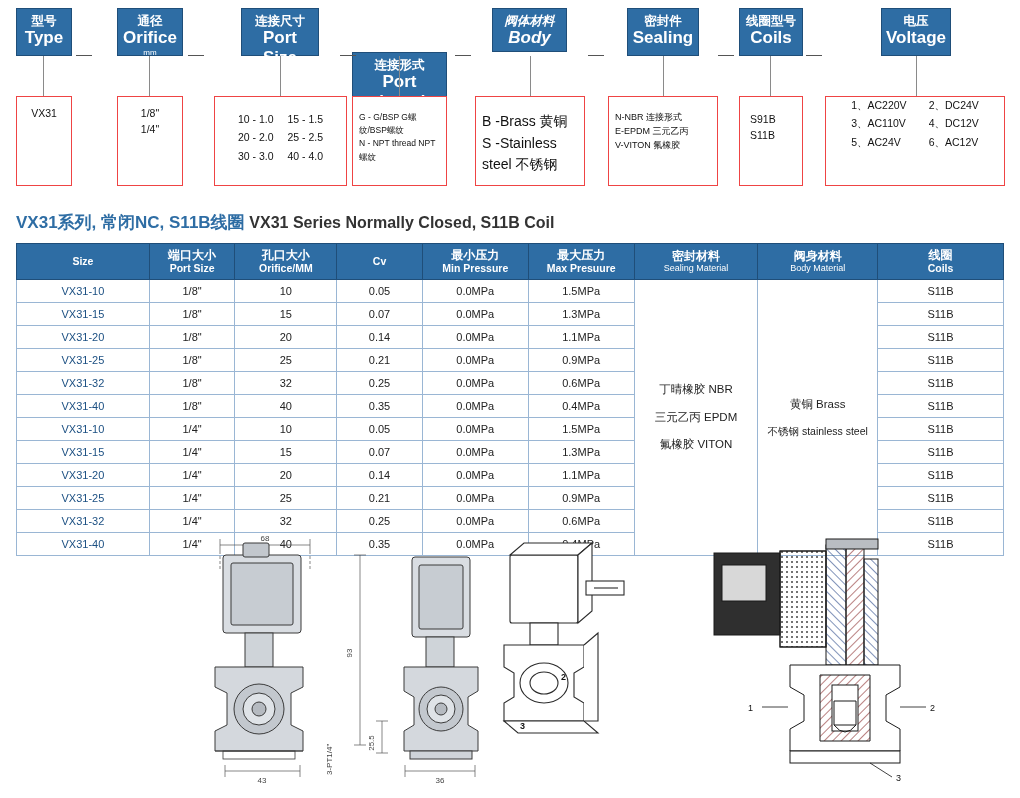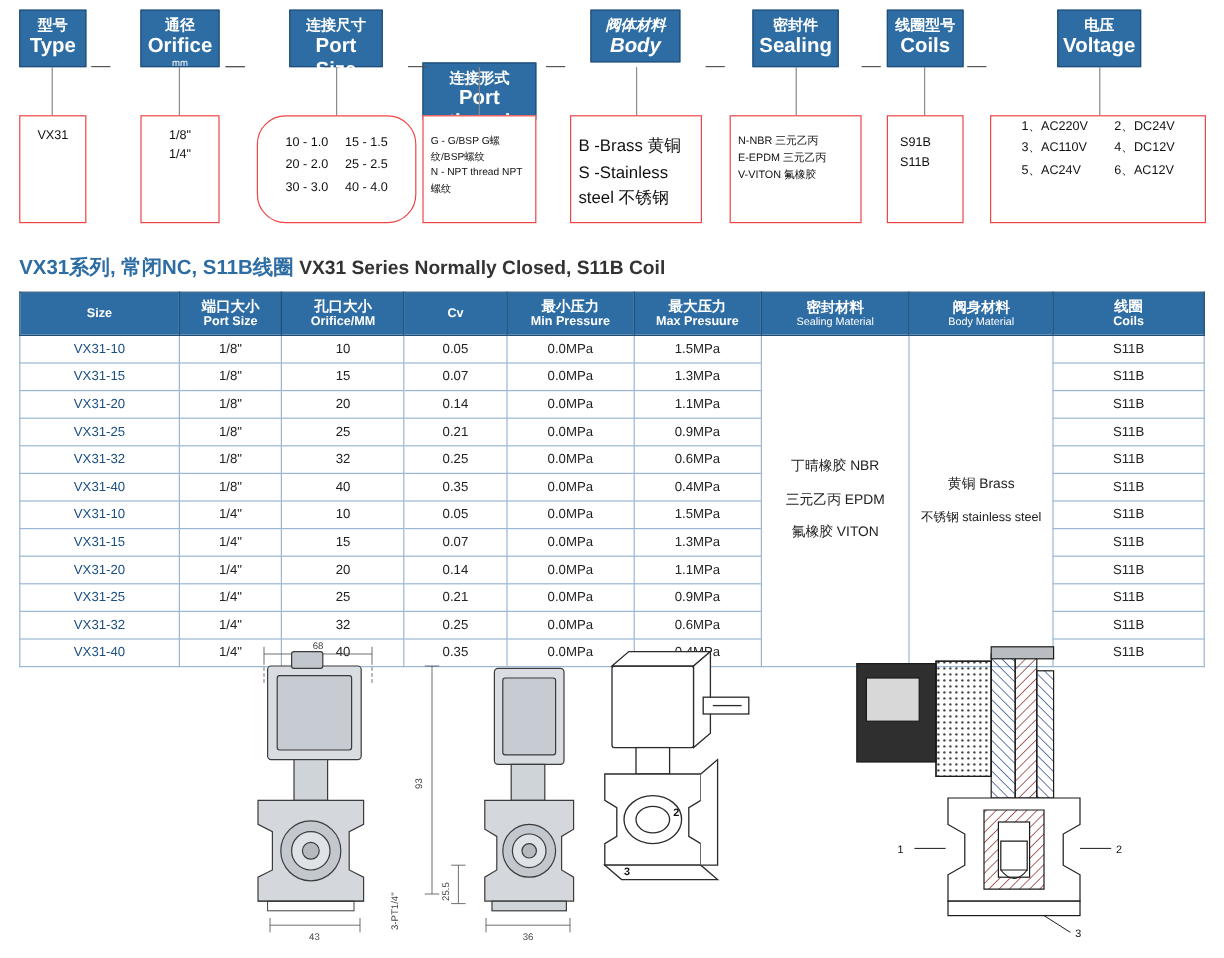--- a/index.html
+++ b/index.html
@@ -129,21 +129,21 @@
     </div>
   </div>
   <div class="dash" style="left:188px;top:47px;"></div>
 
   <div class="code-col" style="left:214px;width:133px;">
     <div class="code-head" style="height:48px;width:78px;margin-left:27px;">
       <span class="cn">连接尺寸</span>
       <span class="en">Port Size</span>
     </div>
     <div class="stem" style="left:66px;top:48px;height:40px;"></div>
-    <div class="code-body" style="position:absolute;top:88px;left:0;width:133px;height:90px;padding-top:14px;border-radius:24px;">
+    <div class="code-body" style="position:absolute;top:88px;left:0;width:133px;height:90px;padding-top:14px;">
       <div class="grid2">
         <span>10 - 1.0</span>
         <span>15 - 1.5</span>
         <span>20 - 2.0</span>
         <span>25 - 2.5</span>
         <span>30 - 3.0</span>
         <span>40 - 4.0</span>
       </div>
     </div>
   </div>
@@ -173,21 +173,21 @@
     </div>
   </div>
 
   <div class="code-col" style="left:608px;width:110px;">
     <div class="code-head" style="height:48px;width:72px;margin-left:19px;">
       <span class="cn">密封件</span>
       <span class="en">Sealing</span>
     </div>
     <div class="stem" style="left:55px;top:48px;height:40px;"></div>
     <div class="code-body" style="position:absolute;top:88px;left:0;width:110px;height:90px;padding-top:14px;font-size:9px;">
-      <div>N-NBR 三元乙丙</div>
+      <div>N-NBR 连接形式</div>
       <div>E-EPDM 三元乙丙</div>
       <div>V-VITON 氟橡胶</div>
     </div>
   </div>
 
   <div class="code-col" style="left:739px;width:64px;">
     <div class="code-head" style="height:48px;">
       <span class="cn">线圈型号</span>
       <span class="en">Coils</span>
     </div>

